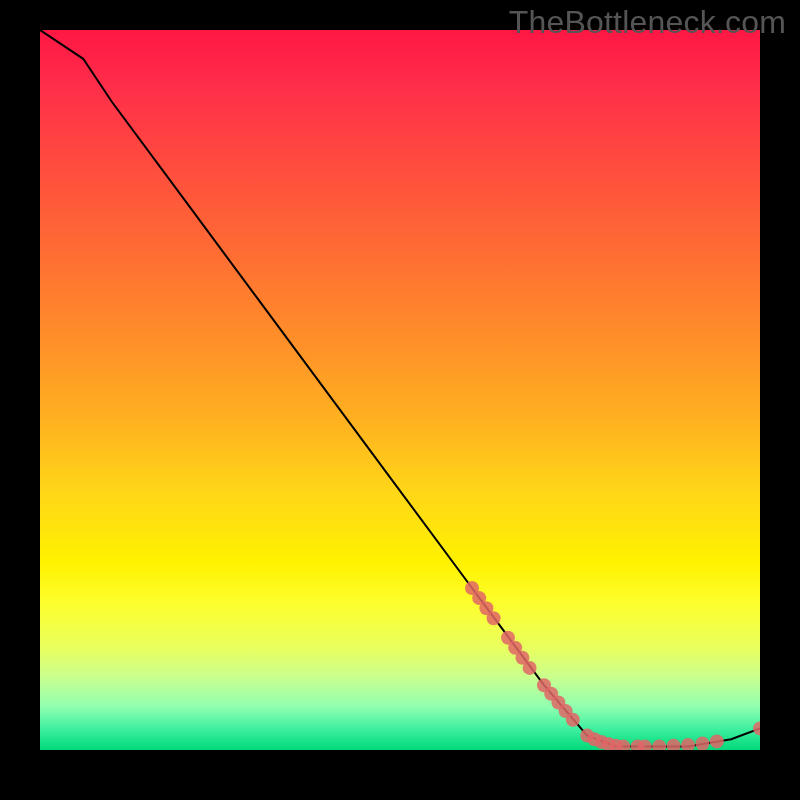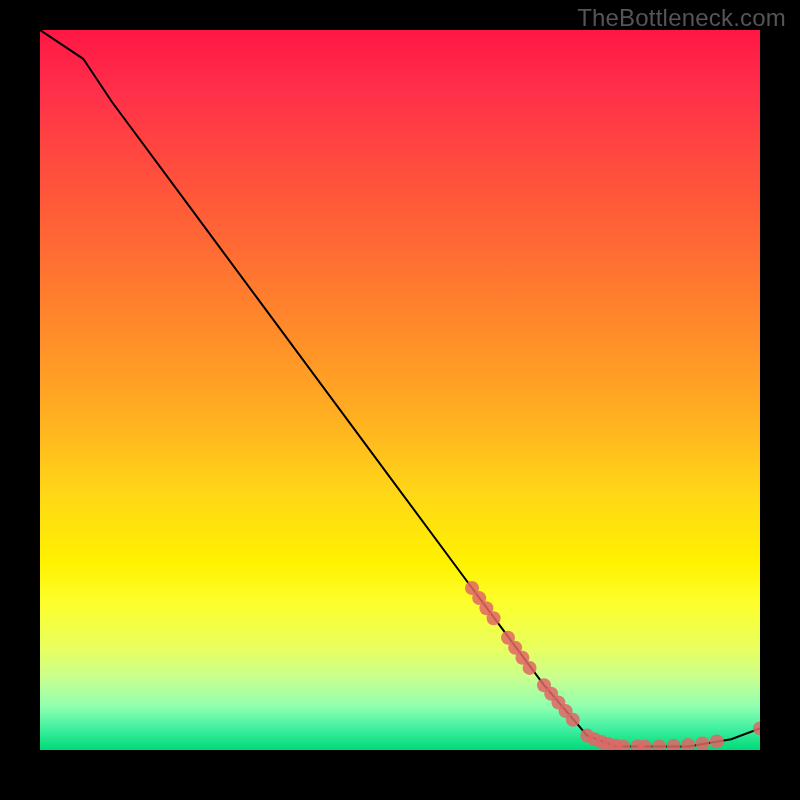--- a/index.html
+++ b/index.html
@@ -9,21 +9,21 @@
     background: #000;
     position: relative;
     font-family: Arial, sans-serif;
     overflow: hidden;
   }
   .watermark {
     position: absolute;
     top: 4px;
     right: 14px;
     color: #555;
-    font-size: 24px;
+    font-size: 32px;
     font-weight: normal;
     z-index: 10;
     letter-spacing: 0.2px;
   }
   .plot-area {
     position: absolute;
     left: 40px;
     top: 30px;
     width: 720px;
     height: 720px;

